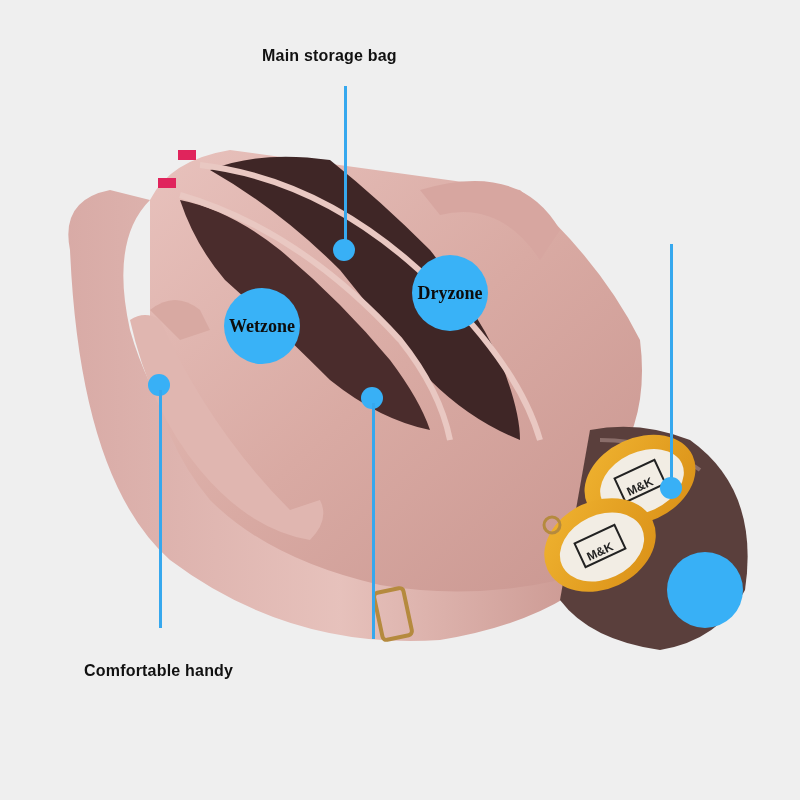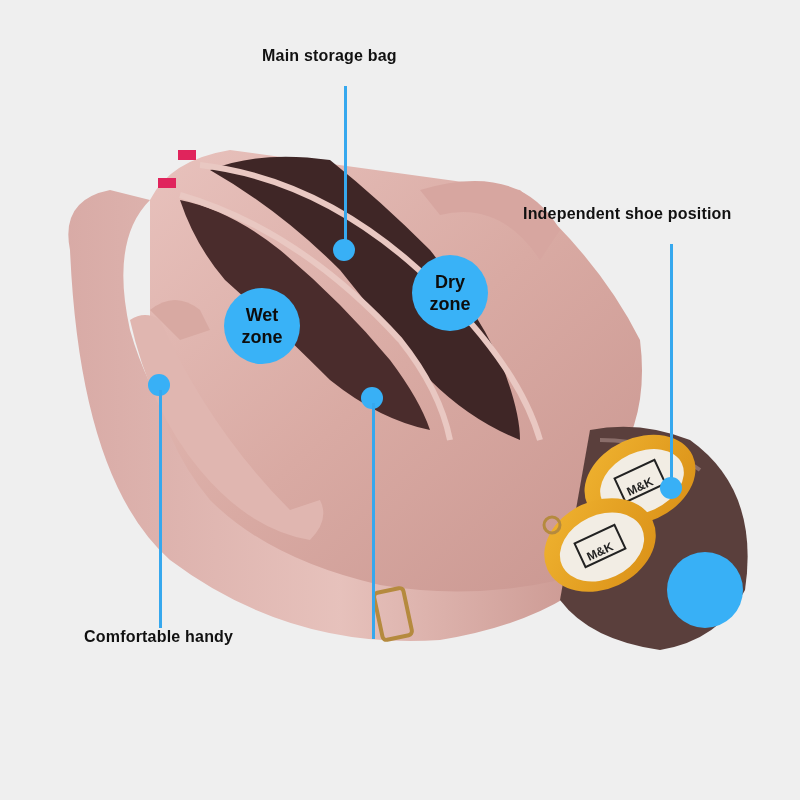--- a/index.html
+++ b/index.html
@@ -31,28 +31,29 @@
     .dot {
       position: absolute;
       border-radius: 50%;
       background: #38b0f6;
     }
     .zone-bubble {
       position: absolute;
       border-radius: 50%;
       background: #39b2f7;
       display: flex;
-      flex-direction: column;
+      flex-direction: row;
       align-items: center;
       justify-content: center;
       color: #0d0d0d;
       font-weight: 700;
       font-size: 18px;
       line-height: 22px;
       text-align: center;
+      font-family: Liberation Serif, serif;
     }
   </style>
 </head>
 <body>
 
 <div class="stage">
 
   <svg class="bag-art" viewBox="0 0 800 800" width="800" height="800">
     <defs>
       <linearGradient id="bodyGrad" x1="0" y1="0" x2="1" y2="1">
@@ -108,34 +109,33 @@
 
     <rect x="378" y="590" width="30" height="48" rx="4" fill="none" stroke="#b58a3e" stroke-width="4" transform="rotate(-12 393 614)"></rect>
 
     <circle cx="552" cy="525" r="8" fill="none" stroke="#b58a3e" stroke-width="3"></circle>
   </svg>
 
   <div class="label" style="left:262px; top:47px;">Main storage bag</div>
   <div class="vline" style="left:344px; top:86px; height:160px;"></div>
   <div class="dot" style="left:333px; top:239px; width:22px; height:22px;"></div>
 
-  <div class="label" style="left:523px; top:205px;">Independent shoe position</div>
   <div class="vline" style="left:670px; top:244px; height:238px;"></div>
   <div class="dot" style="left:660px; top:477px; width:22px; height:22px;"></div>
 
   <div class="zone-bubble" style="left:224px; top:288px; width:76px; height:76px;">
     <span>Wet</span>
     <span>zone</span>
   </div>
   <div class="zone-bubble" style="left:412px; top:255px; width:76px; height:76px;">
     <span>Dry</span>
     <span>zone</span>
   </div>
 
   <div class="dot" style="left:148px; top:374px; width:22px; height:22px;"></div>
   <div class="vline" style="left:159px; top:390px; height:238px;"></div>
-  <div class="label" style="left:84px; top:628px;">Comfortable handy</div>
+  <div class="label" style="left:84px; top:662px;">Comfortable handy</div>
 
   <div class="dot" style="left:361px; top:387px; width:22px; height:22px;"></div>
   <div class="vline" style="left:372px; top:403px; height:236px;"></div>
 
   <div class="dot" style="left:667px; top:552px; width:76px; height:76px;"></div>
 </div>
 
 </body></html>

